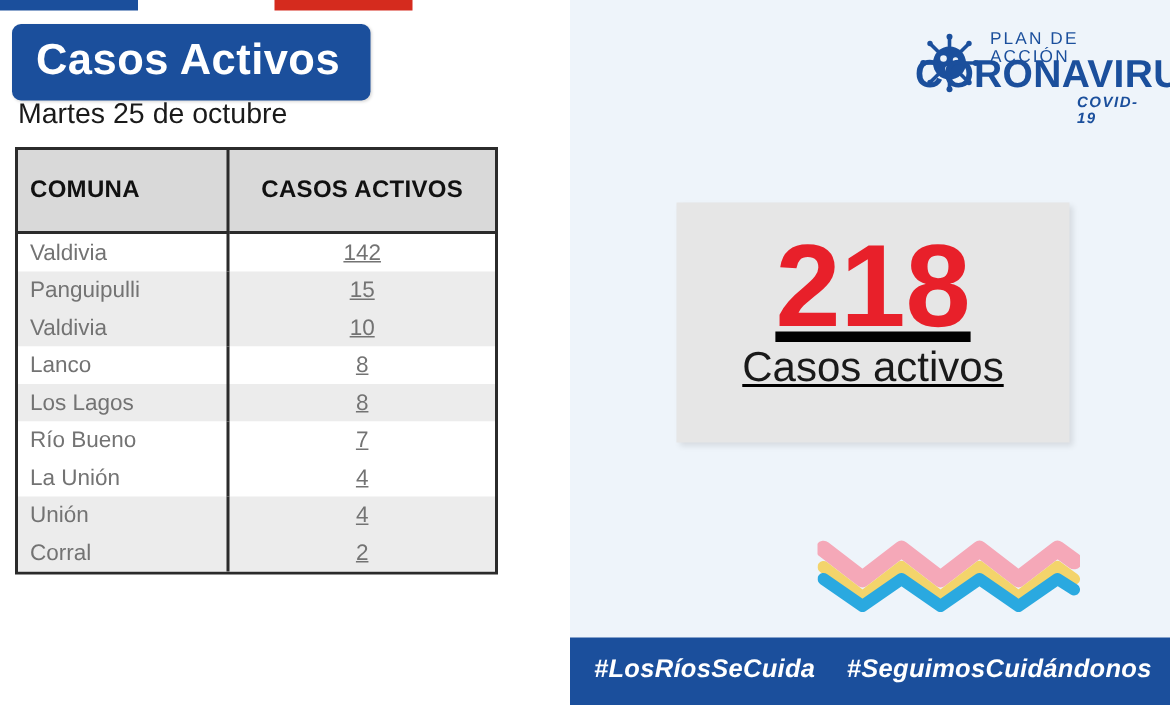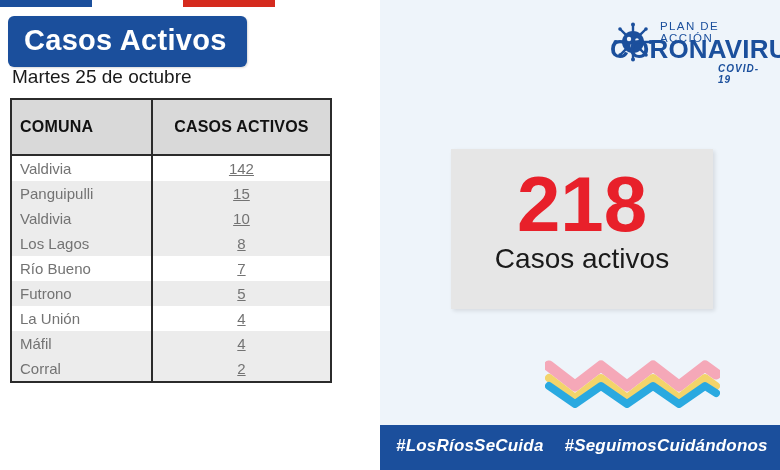--- a/index.html
+++ b/index.html
@@ -169,27 +169,28 @@
     font-size: 10px;
     font-weight: bold;
     letter-spacing: 1px;
     color: #1b4f9c;
     font-style: italic;
   }
 
   
   .counter-card {
     position: absolute;
-    top: 149px;
+    top: 135px;
     left: 451px;
     width: 262px;
     height: 160px;
     background: #e6e6e6;
     box-shadow: 2px 2px 4px rgba(0,0,0,0.10);
     text-align: center;
+    text-decoration: underline;
   }
   .counter-number {
     margin-top: 14px;
     font-size: 78px;
     line-height: 82px;
     font-weight: bold;
     color: #e8202a;
     font-family: "Liberation Sans", sans-serif;
   }
   .counter-label {
@@ -271,38 +272,38 @@
           <td class="c-val">142</td>
         </tr>
         <tr class="even">
           <td class="c-name">Panguipulli</td>
           <td class="c-val">15</td>
         </tr>
         <tr class="even">
           <td class="c-name">Valdivia</td>
           <td class="c-val">10</td>
         </tr>
+        <tr class="odd">
+          <td class="c-name">Lanco</td>
+          <td class="c-val">8</td>
+        </tr>
         <tr class="even">
           <td class="c-name">Los Lagos</td>
           <td class="c-val">8</td>
         </tr>
         <tr class="odd">
           <td class="c-name">Río Bueno</td>
           <td class="c-val">7</td>
         </tr>
-        <tr class="even">
-          <td class="c-name">Futrono</td>
-          <td class="c-val">5</td>
-        </tr>
         <tr class="odd">
           <td class="c-name">La Unión</td>
           <td class="c-val">4</td>
         </tr>
         <tr class="even">
-          <td class="c-name">Máfil</td>
+          <td class="c-name">Unión</td>
           <td class="c-val">4</td>
         </tr>
         <tr class="even">
           <td class="c-name">Corral</td>
           <td class="c-val">2</td>
         </tr>
       </tbody>
     </table>
   </div>
 

